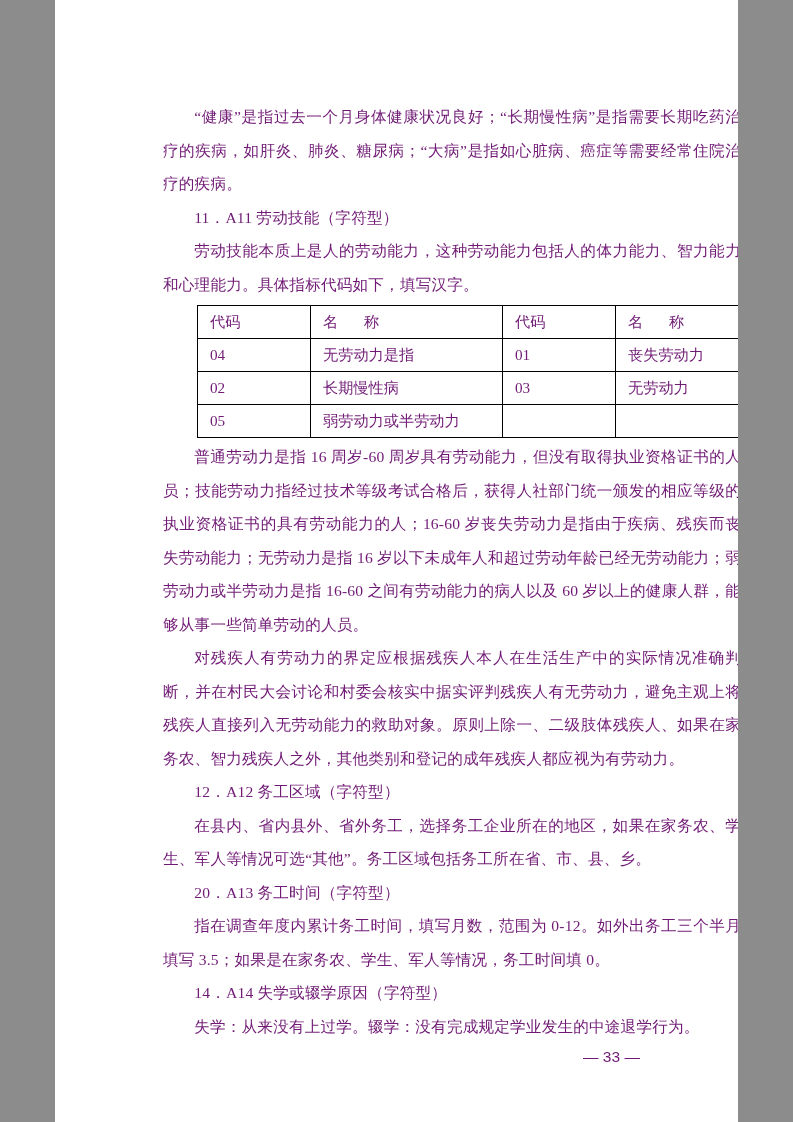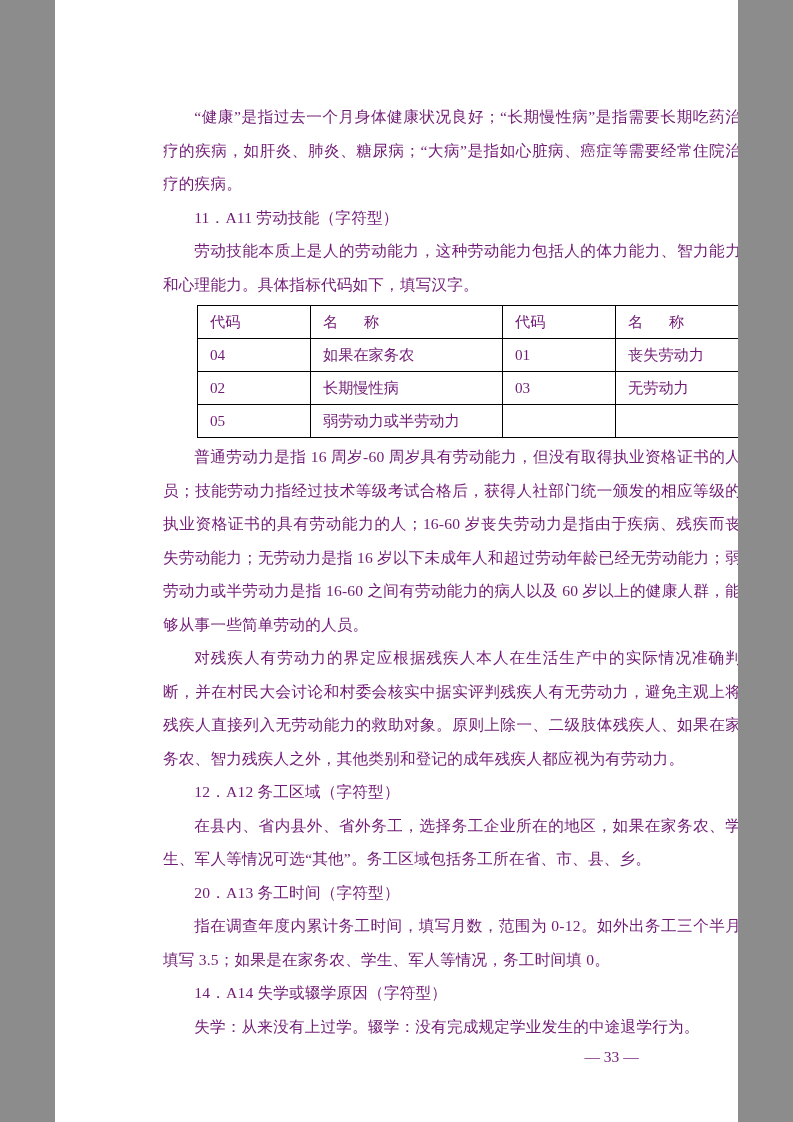--- a/index.html
+++ b/index.html
@@ -63,21 +63,21 @@
     letter-spacing: 0.35em;
     padding-left: 12px;
   }
   .footer {
     position: absolute;
     left: 0;
     right: 0;
     bottom: 56px;
     text-align: center;
     font-size: 15.5px;
-    font-family: Liberation Serif, serif;
+    font-family: Liberation Sans, sans-serif;
   }
   .footer .pg {
     display: inline-block;
     padding-left: 430px;
   }
 </style>
 </head>
 <body>
 
 <div class="page">
@@ -93,21 +93,21 @@
       <table>
         <tbody>
             <tr>
           <td class="c1">代码</td>
           <td class="c2 hdr-name">名　称</td>
           <td class="c3">代码</td>
           <td class="c4 hdr-name">名　称</td>
         </tr>
         <tr>
           <td class="c1">04</td>
-          <td class="c2">如果在家务农</td>
+          <td class="c2">无劳动力是指</td>
           <td class="c3">01</td>
           <td class="c4">丧失劳动力</td>
         </tr>
         <tr>
           <td class="c1">02</td>
           <td class="c2">长期慢性病</td>
           <td class="c3">03</td>
           <td class="c4">无劳动力</td>
         </tr>
         <tr>

